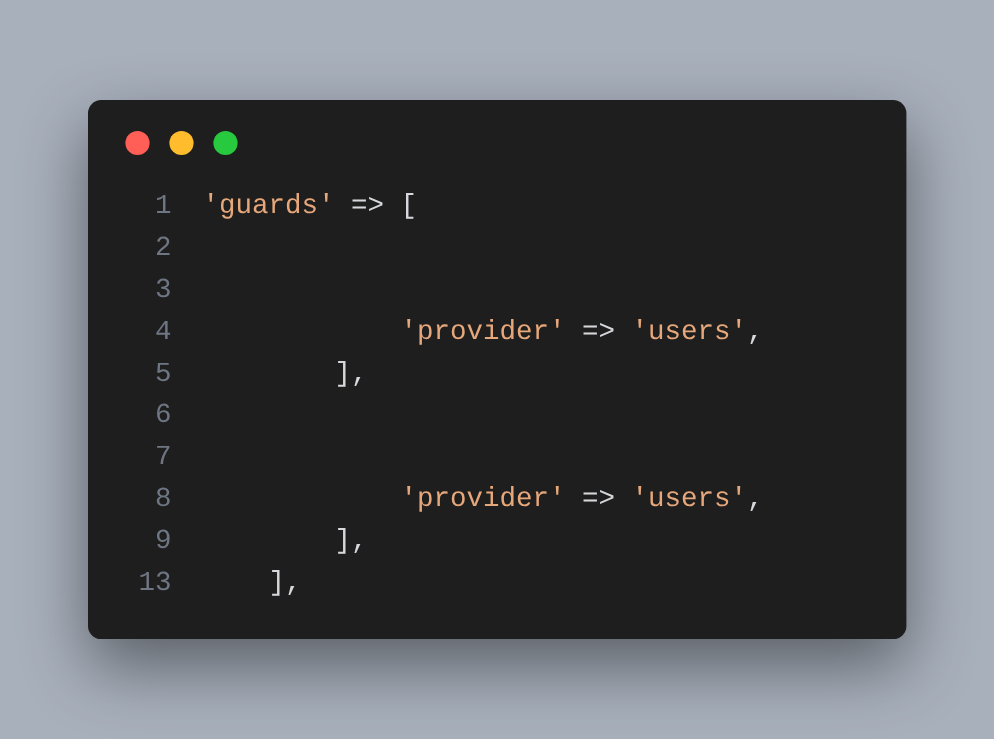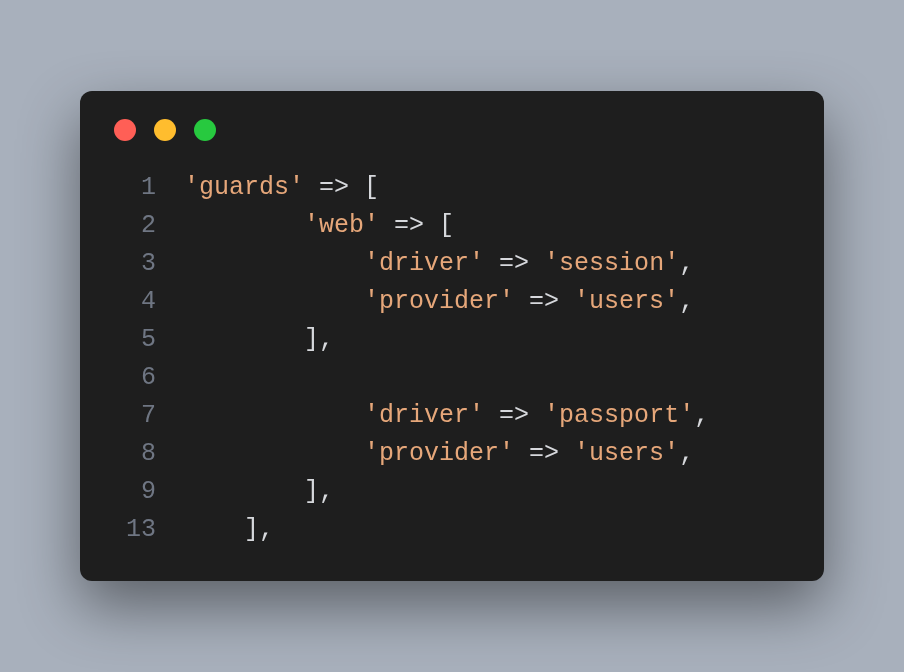--- a/index.html
+++ b/index.html
@@ -54,23 +54,23 @@
 <body>
 
 <div class="window">
   <div class="traffic-lights">
     <div class="traffic-dot" style="background:#ff5f56"></div>
     <div class="traffic-dot" style="background:#ffbd2e"></div>
     <div class="traffic-dot" style="background:#27c93f"></div>
   </div>
   <div class="code-area" id="code-area">
       <div class="code-line"><span class="lineno">1</span><span><span class="tok-str">'guards'</span><span class="tok-punct"> </span><span class="tok-op">=&gt;</span><span class="tok-punct"> [</span></span></div>
-      <div class="code-line"><span class="lineno">2</span><span><span class="tok-punct">        </span><span class="tok-str">'web'</span><span class="tok-punct"> </span><span class="tok-op">=&gt;</span><span class="tok-punct"> [</span></span></div>
-      <div class="code-line"><span class="lineno">3</span><span><span class="tok-punct">            </span><span class="tok-str">'driver'</span><span class="tok-punct"> </span><span class="tok-op">=&gt;</span><span class="tok-punct"> </span><span class="tok-str">'session'</span><span class="tok-punct">,</span></span></div>
+      <div class="code-line"><span class="lineno">2</span></div>
+      <div class="code-line"><span class="lineno">3</span></div>
       <div class="code-line"><span class="lineno">4</span><span><span class="tok-punct">            </span><span class="tok-str">'provider'</span><span class="tok-punct"> </span><span class="tok-op">=&gt;</span><span class="tok-punct"> </span><span class="tok-str">'users'</span><span class="tok-punct">,</span></span></div>
       <div class="code-line"><span class="lineno">5</span><span><span class="tok-punct">        ],</span></span></div>
       <div class="code-line"><span class="lineno">6</span></div>
-      <div class="code-line"><span class="lineno">7</span><span><span class="tok-punct">            </span><span class="tok-str">'driver'</span><span class="tok-punct"> </span><span class="tok-op">=&gt;</span><span class="tok-punct"> </span><span class="tok-str">'passport'</span><span class="tok-punct">,</span></span></div>
+      <div class="code-line"><span class="lineno">7</span></div>
       <div class="code-line"><span class="lineno">8</span><span><span class="tok-punct">            </span><span class="tok-str">'provider'</span><span class="tok-punct"> </span><span class="tok-op">=&gt;</span><span class="tok-punct"> </span><span class="tok-str">'users'</span><span class="tok-punct">,</span></span></div>
       <div class="code-line"><span class="lineno">9</span><span><span class="tok-punct">        ],</span></span></div>
       <div class="code-line"><span class="lineno">13</span><span><span class="tok-punct">    ],</span></span></div>
     </div>
 </div>
 
 </body></html>

